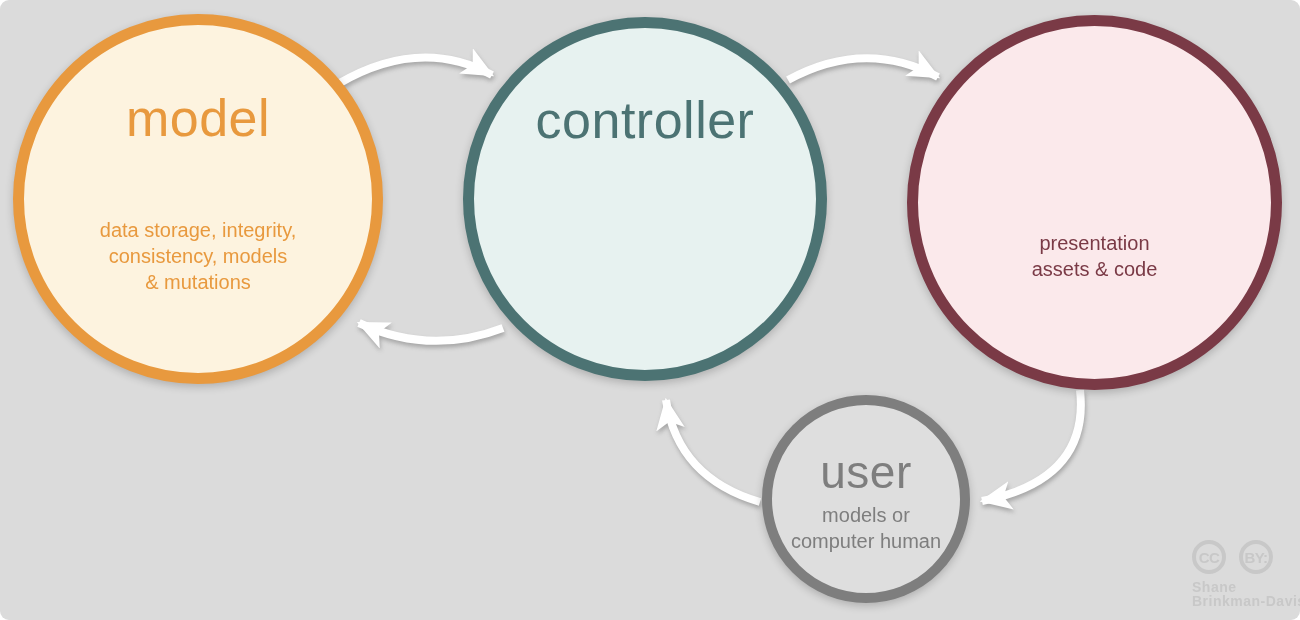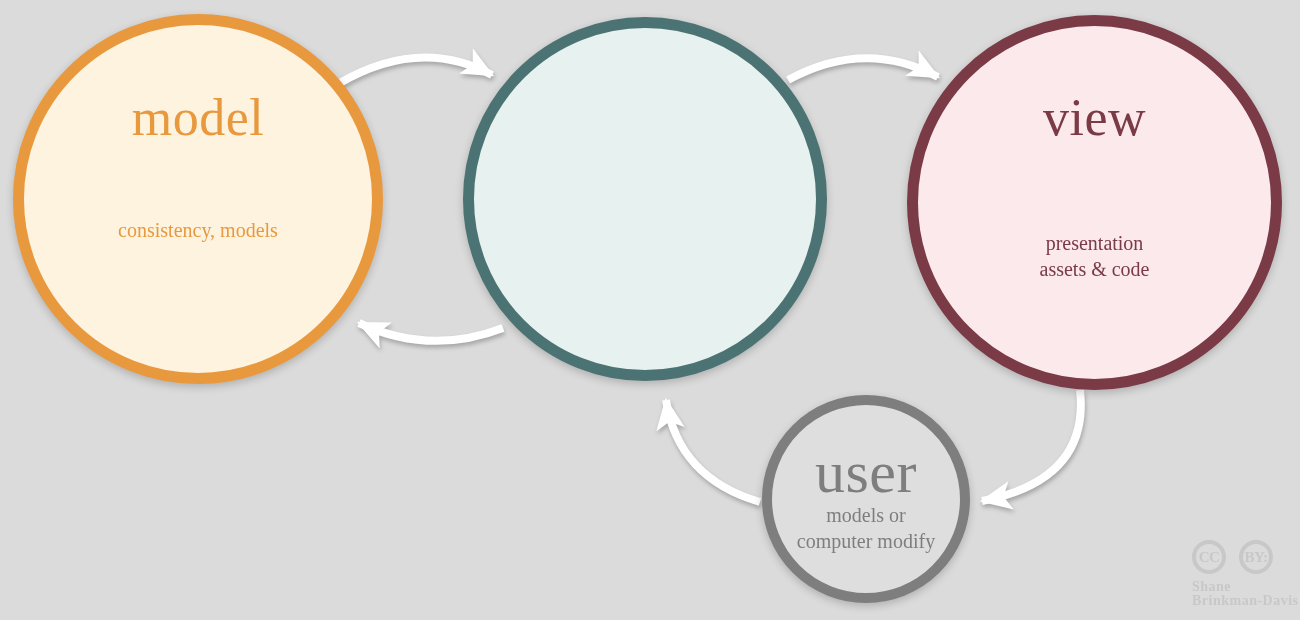--- a/index.html
+++ b/index.html
@@ -1,21 +1,22 @@
 <!DOCTYPE html>
 <html><head>
 <meta charset="utf-8">
 <style>
   html, body { margin: 0; padding: 0; }
   .stage {
     position: relative;
     width: 1300px;
     height: 620px;
     overflow: hidden;
-    font-family: Liberation Serif, serif;
+    font-family: Liberation Sans, sans-serif;
+    border-radius: 9px;
   }
   .arrows-layer {
     position: absolute;
     left: 0; top: 0;
     width: 1300px; height: 620px;
   }
   .arrow {
     fill: none;
     stroke-width: 8;
     stroke-linecap: butt;
@@ -51,21 +52,21 @@
 
   #node-controller { left: 463px; top: 17px;  width: 364px; height: 364px; border-width: 11px; }
   #node-controller .title { top: 64px; }
   #node-controller .desc  { top: 192px; }
 
   #node-view       { left: 907px; top: 15px;  width: 375px; height: 375px; border-width: 11px; }
   #node-view .title { top: 64px; }
   #node-view .desc  { top: 204px; }
 
   #node-user       { left: 762px; top: 395px; width: 208px; height: 208px; border-width: 10px; }
-  #node-user .title { top: 42px; font-size: 60px; line-height: 50px; }
+  #node-user .title { top: 42px; font-size: 46px; line-height: 50px; }
   #node-user .desc  { top: 97px; }
 
   .credit {
     position: absolute;
     left: 1192px;
     top: 540px;
     width: 100px;
     font-weight: 700;
   }
   .credit .badges { display: flex; gap: 13px; }
@@ -102,40 +103,42 @@
     <path class="arrow" d="M 338 84 Q 420 36 492 75" marker-end="url(#ah)" style="stroke: rgb(255, 255, 255);"></path>
     <path class="arrow" d="M 788 80 Q 865 38 938 77" marker-end="url(#ah)" style="stroke: rgb(255, 255, 255);"></path>
     <path class="arrow" d="M 503 328 Q 430 356 359 323" marker-end="url(#ah)" style="stroke: rgb(255, 255, 255);"></path>
     <path class="arrow" d="M 1080 390 Q 1090 480 982 501" marker-end="url(#ah)" style="stroke: rgb(255, 255, 255);"></path>
     <path class="arrow" d="M 760 502 Q 678 478 666 400" marker-end="url(#ah)" style="stroke: rgb(255, 255, 255);"></path>
   </svg>
 
   <div class="node" id="node-model" style="border-color: rgb(232, 153, 62); background-color: rgb(253, 243, 223); color: rgb(232, 153, 62);">
     <div class="title">model</div>
     <div class="desc">
+      <div>data storage, integrity,</div>
       <div>consistency, models</div>
+      <div>&amp; mutations</div>
     </div>
   </div>
 
   <div class="node" id="node-controller" style="border-color: rgb(76, 115, 115); background-color: rgb(231, 242, 240); color: rgb(76, 115, 115);">
+    <div class="title">controller</div>
   </div>
 
   <div class="node" id="node-view" style="border-color: rgb(122, 58, 70); background-color: rgb(251, 233, 235); color: rgb(122, 58, 70);">
-    <div class="title">view</div>
     <div class="desc">
       <div>presentation</div>
       <div>assets &amp; code</div>
     </div>
   </div>
 
   <div class="node" id="node-user" style="border-color: rgb(126, 126, 126); background-color: rgb(222, 222, 222); color: rgb(126, 126, 126);">
     <div class="title">user</div>
     <div class="desc">
       <div>models or</div>
-      <div>computer modify</div>
+      <div>computer human</div>
     </div>
   </div>
 
   <div class="credit" style="color: rgb(200, 200, 200);">
     <div class="badges">
       <span class="badge">CC</span>
       <span class="badge">BY:</span>
     </div>
     <div class="author">
       <div>Shane</div>

